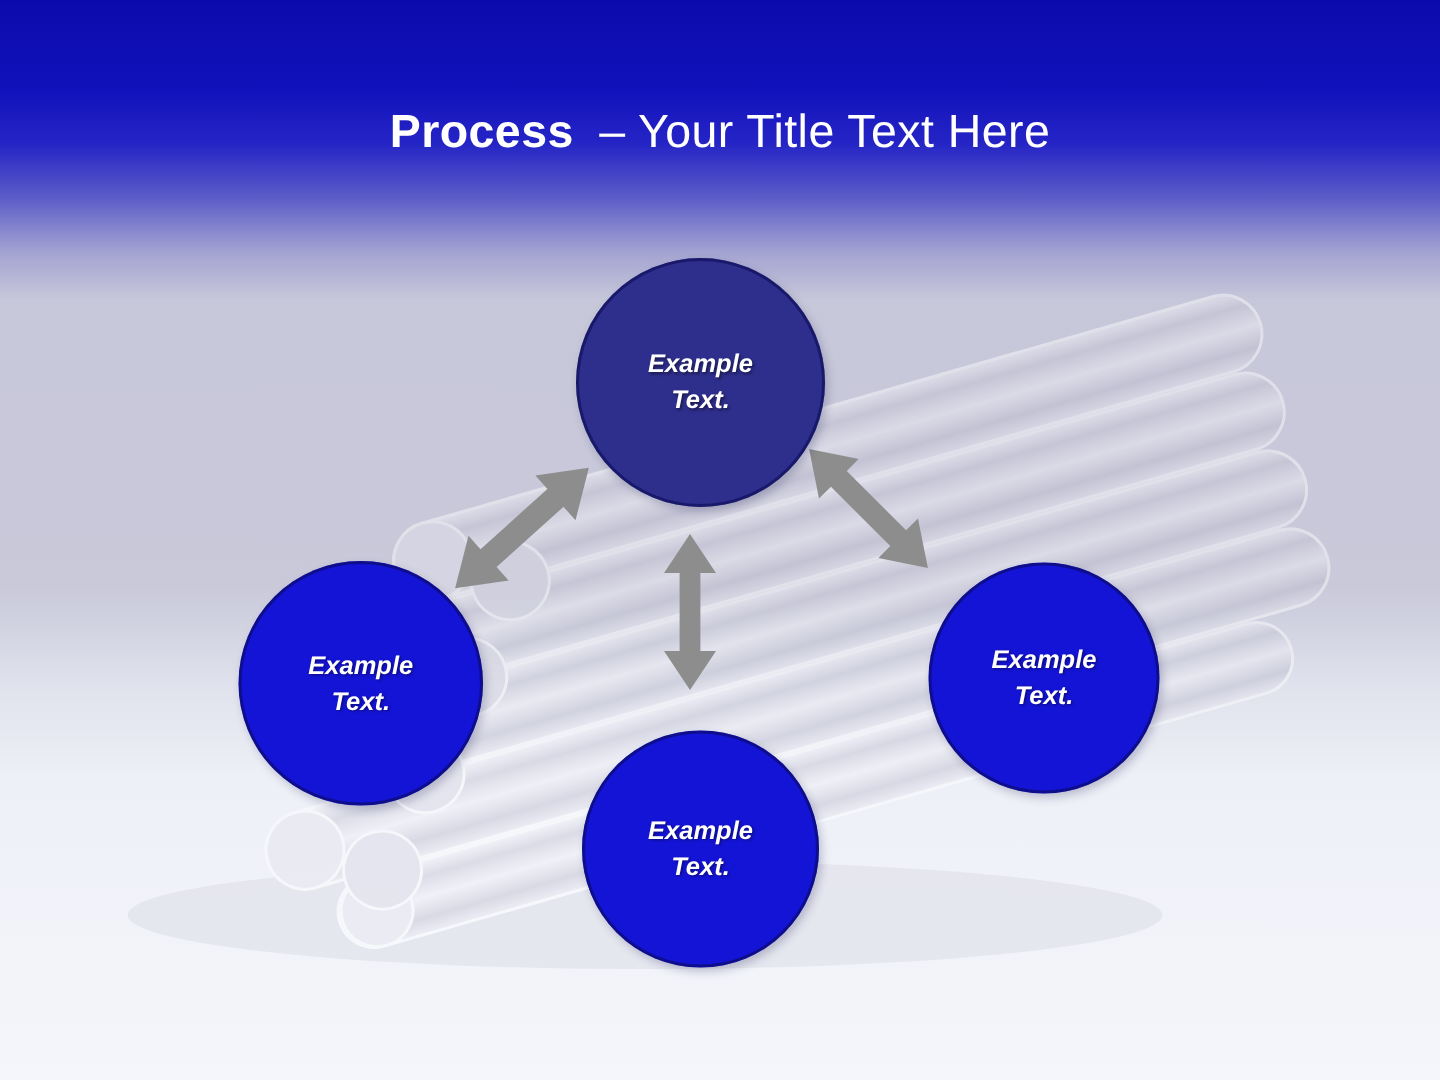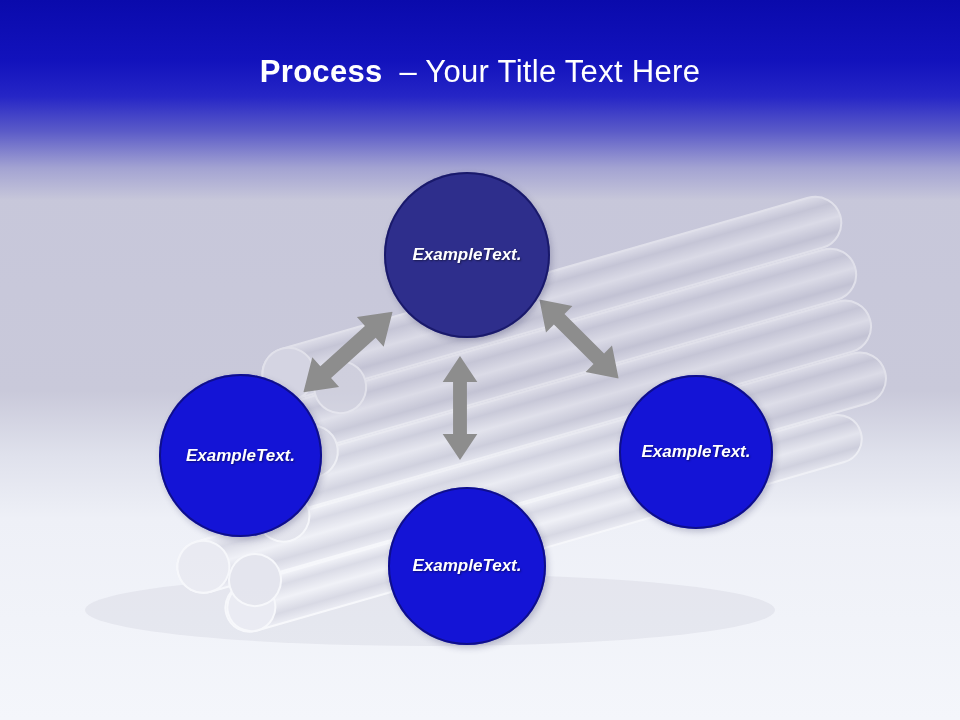--- a/index.html
+++ b/index.html
@@ -12,34 +12,34 @@
     background:linear-gradient(180deg,#c7c7da 0%,#c9c9da 38%,#dfe1ec 50%,#eef0f7 62%,#f4f6fb 100%);
     z-index:0;}
   .header-band{position:absolute;left:0;top:0;width:960px;height:200px;
     background:linear-gradient(180deg,#0a0aac 0%,#1212bc 30%,#2525c6 48%,#5c5cc8 66%,#a3a3d2 84%,#c7c7da 100%);
     z-index:1;}
 
   
   .pipes{position:absolute;left:0;top:0;width:960px;height:720px;z-index:2;opacity:.45;}
 
   
-  .title{position:absolute;left:0;top:54px;width:960px;text-align:center;
+  .title{position:absolute;left:0;top:70px;width:960px;text-align:center;
     color:#ffffff;font-size:31px;letter-spacing:.3px;z-index:6;}
   .title-bold{font-weight:bold;}
   .title-rest{font-weight:400;margin-left:8px;}
 
   
   .arrow{position:absolute;z-index:4;}
   .arrow svg{display:block;}
   .arrow-left-diag{left:288px;top:327px;width:120px;height:50px;transform:rotate(-42deg);}
   .arrow-vertical{left:408px;top:384px;width:104px;height:48px;transform:rotate(90deg);}
   .arrow-right-diag{left:523px;top:315px;width:112px;height:48px;transform:rotate(45deg);}
 
   
-  .node{position:absolute;border-radius:50%;display:flex;flex-direction:row;
+  .node{position:absolute;border-radius:50%;display:flex;flex-direction:column;
     align-items:center;justify-content:center;color:#ffffff;font-weight:bold;
     font-style:italic;font-size:17px;line-height:1.4;z-index:5;
     text-shadow:1px 1px 2px rgba(0,0,0,.45);
     box-shadow:inset 0 0 0 2px rgba(10,10,80,.55), 2px 3px 6px rgba(40,40,90,.25);}
   .node-top{left:384px;top:172px;width:166px;height:166px;background:#2e2e8c;}
   .node-left{left:159px;top:374px;width:163px;height:163px;background:#1414d6;}
   .node-bottom{left:388px;top:487px;width:158px;height:158px;background:#1414d6;}
   .node-right{left:619px;top:375px;width:154px;height:154px;background:#1414d6;}
 </style>
 </head>

